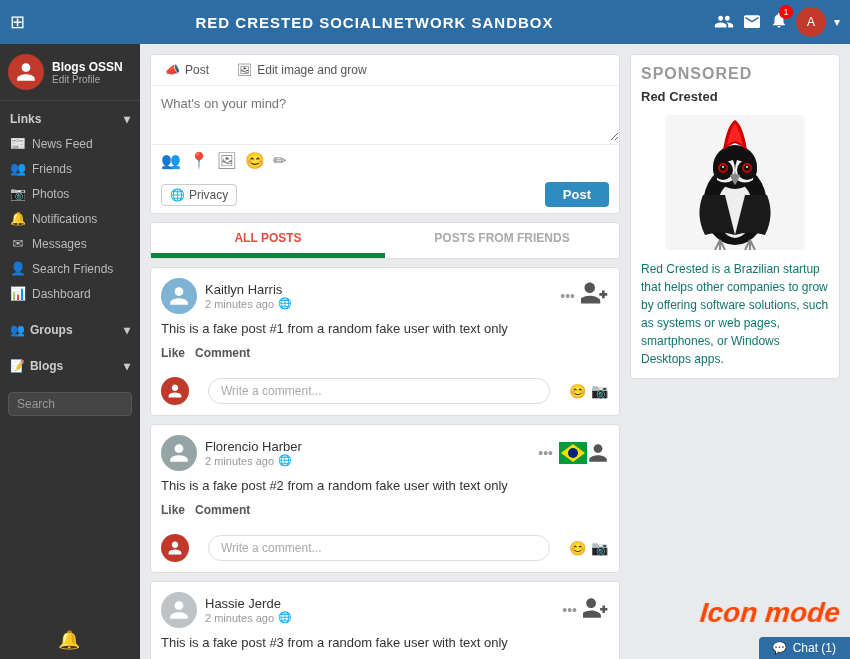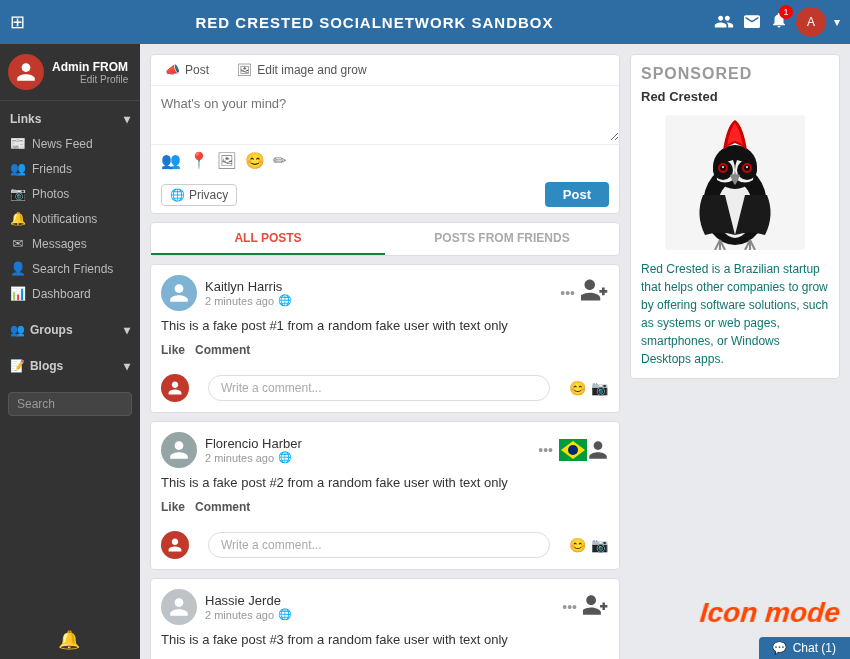--- a/index.html
+++ b/index.html
@@ -24,21 +24,21 @@
 
     
     .main-layout { display: flex; flex: 1; overflow: hidden; }
 
     
     .sidebar { width: 140px; background: #333; color: #ccc; flex-shrink: 0; display: flex; flex-direction: column; overflow-y: auto; }
     .sidebar-profile { display: flex; align-items: center; gap: 8px; padding: 10px 8px; border-bottom: 1px solid #444; }
     .sidebar-avatar { width: 36px; height: 36px; border-radius: 50%; background: #888; display: flex; align-items: center; justify-content: center; font-size: 14px; color: white; flex-shrink: 0; overflow: hidden; }
     .sidebar-profile-info { display: flex; flex-direction: column; }
     .sidebar-profile-name { color: white; font-size: 12px; font-weight: bold; }
-    .sidebar-profile-edit { color: #aaa; font-size: 10px; cursor: pointer; margin-left: 28px; }
+    .sidebar-profile-edit { color: #aaa; font-size: 10px; cursor: pointer; }
 
     .sidebar-section { padding: 6px 0; }
     .sidebar-section-header { display: flex; align-items: center; justify-content: space-between; padding: 5px 10px; color: #ccc; font-size: 12px; font-weight: bold; cursor: pointer; }
     .sidebar-item { display: flex; align-items: center; gap: 6px; padding: 5px 10px; cursor: pointer; color: #bbb; font-size: 12px; }
     .sidebar-item .si-icon { font-size: 13px; width: 16px; text-align: center; }
 
     .sidebar-search { padding: 8px; }
     .sidebar-search input { width: 100%; padding: 4px 8px; border-radius: 4px; border: 1px solid #555; background: #444; color: #ddd; font-size: 12px; outline: none; }
     .sidebar-search input::placeholder { color: #999; }
 
@@ -58,21 +58,21 @@
     .post-textarea { width: 100%; border: none; resize: vertical; padding: 10px; font-size: 13px; color: #0369a1; outline: none; min-height: 55px; font-family: Arial, sans-serif; }
     .post-actions-row { display: flex; align-items: center; padding: 6px 10px; gap: 8px; border-top: 1px solid #eee; }
     .post-action-icon { font-size: 16px; color: #777; cursor: pointer; }
     .post-footer { display: flex; align-items: center; justify-content: space-between; padding: 6px 10px; }
     .privacy-btn { display: flex; align-items: center; gap: 4px; border: 1px solid #ccc; border-radius: 4px; padding: 3px 8px; font-size: 12px; cursor: pointer; color: #555; }
     .submit-btn { background: #2e8bc0; color: white; border: none; border-radius: 4px; padding: 5px 18px; font-size: 13px; cursor: pointer; font-weight: bold; }
 
     
     .posts-tabs { display: flex; background: white; border-radius: 4px; border: 1px solid #ddd; }
     .posts-tab { flex: 1; text-align: center; padding: 8px; font-size: 12px; font-weight: bold; cursor: pointer; color: #aaa; }
-    .posts-tab.active { color: #e74c3c; border-bottom: 2px solid #15803d; }
+    .posts-tab.active { color: #e74c3c; border-bottom: 5px solid #15803d; }
 
     
     .post-card { background: white; border-radius: 4px; border: 1px solid #ddd; padding: 10px; }
     .post-header { display: flex; align-items: center; justify-content: space-between; margin-bottom: 6px; }
     .post-user-info { display: flex; align-items: center; gap: 8px; }
     .post-avatar { width: 36px; height: 36px; border-radius: 50%; background: #aaa; flex-shrink: 0; overflow: hidden; }
     .post-user-name { font-weight: normal; font-size: 13px; color: #333; cursor: pointer; }
     .post-meta { font-size: 11px; color: #999; display: flex; align-items: center; gap: 4px; }
     .post-header-actions { display: flex; align-items: center; gap: 6px; }
     .post-dots { color: #999; cursor: pointer; font-size: 14px; }
@@ -139,21 +139,21 @@
 
   <div class="sidebar">
 
     <div class="sidebar-profile">
       <div class="sidebar-avatar av-admin" style="width:36px;height:36px;background:#c0392b;">
         <svg width="22" height="22" viewBox="0 0 24 24" fill="white">
             <path d="M12 12c2.7 0 4.8-2.1 4.8-4.8S14.7 2.4 12 2.4 7.2 4.5 7.2 7.2 9.3 12 12 12zm0 2.4c-3.2 0-9.6 1.6-9.6 4.8v2.4h19.2v-2.4c0-3.2-6.4-4.8-9.6-4.8z"></path>
           </svg>
       </div>
       <div class="sidebar-profile-info">
-        <span class="sidebar-profile-name">Admin FROM</span>
+        <span class="sidebar-profile-name">Blogs OSSN</span>
         <span class="sidebar-profile-edit">Edit Profile</span>
       </div>
     </div>
 
     <div class="sidebar-section">
       <div class="sidebar-section-header">
         <span>Links</span>
         <span>▾</span>
       </div>
       <div class="sidebar-item">

